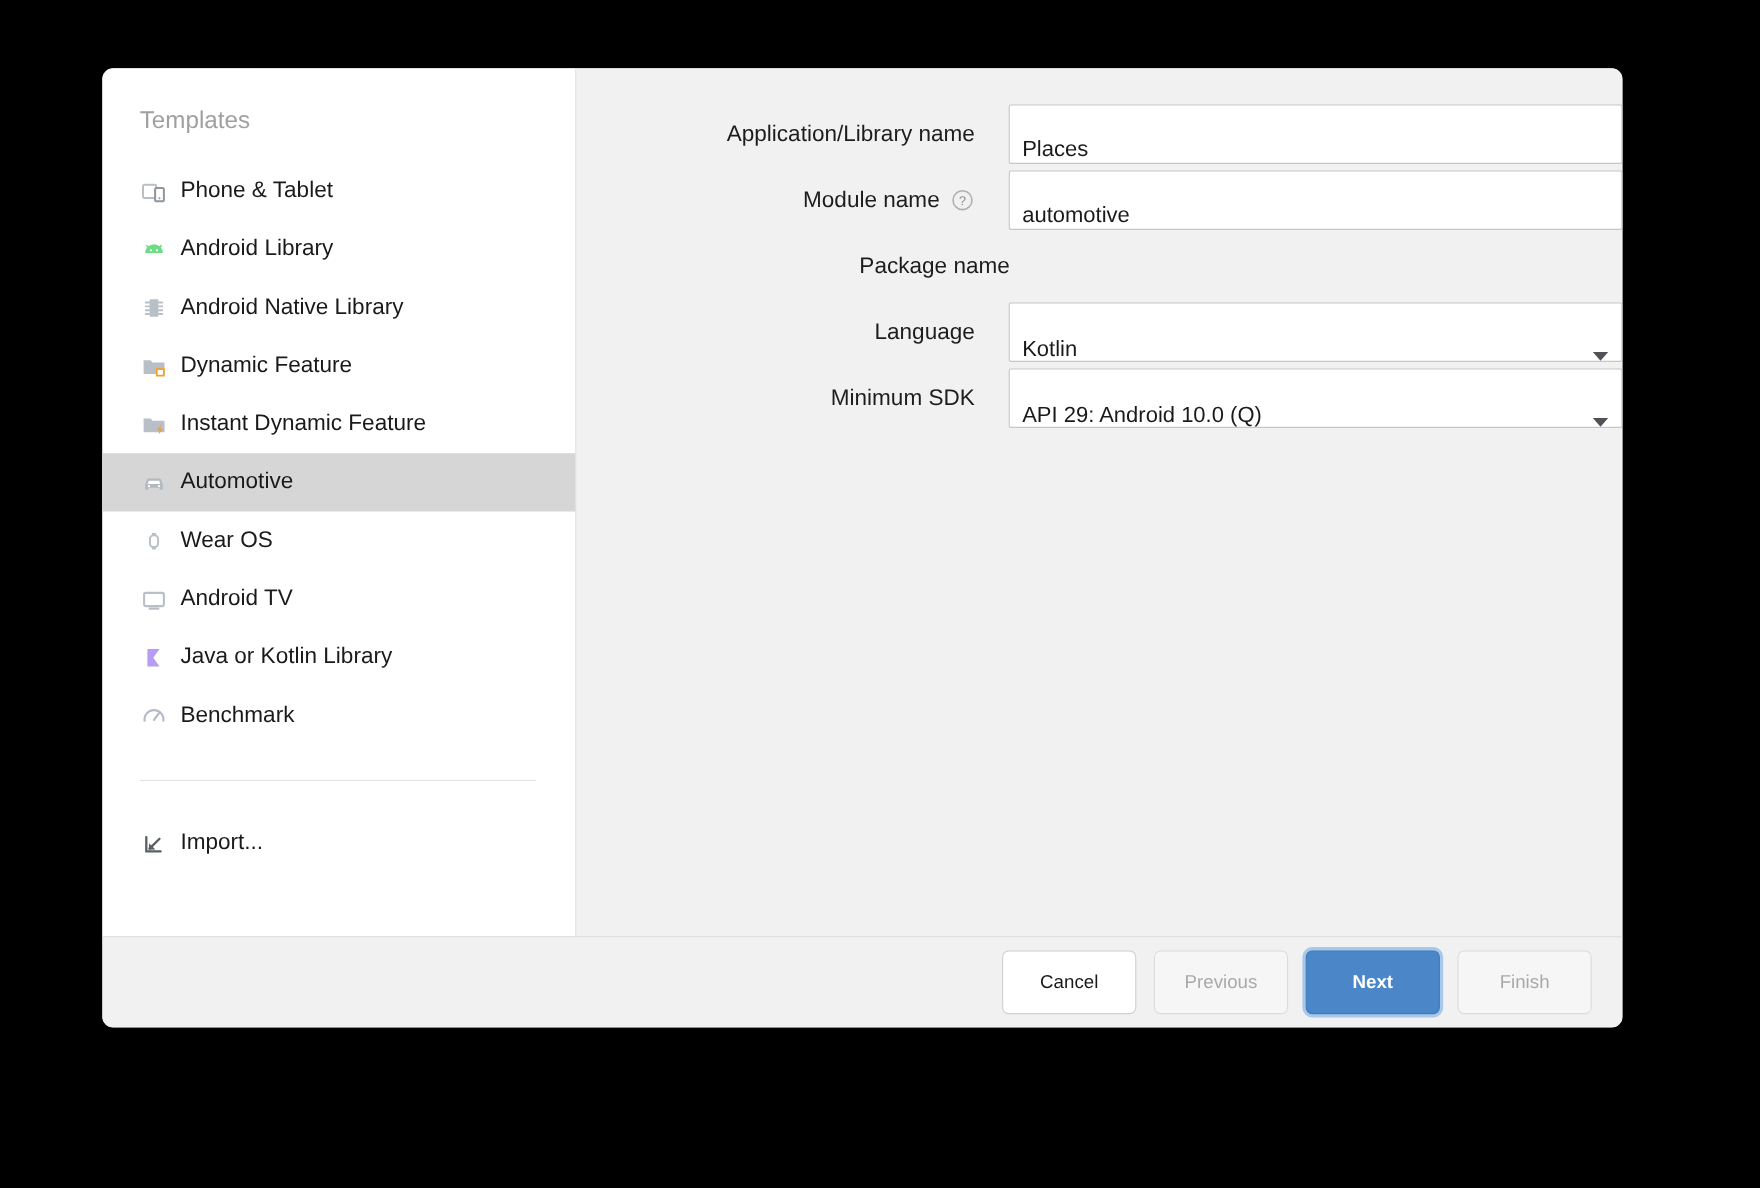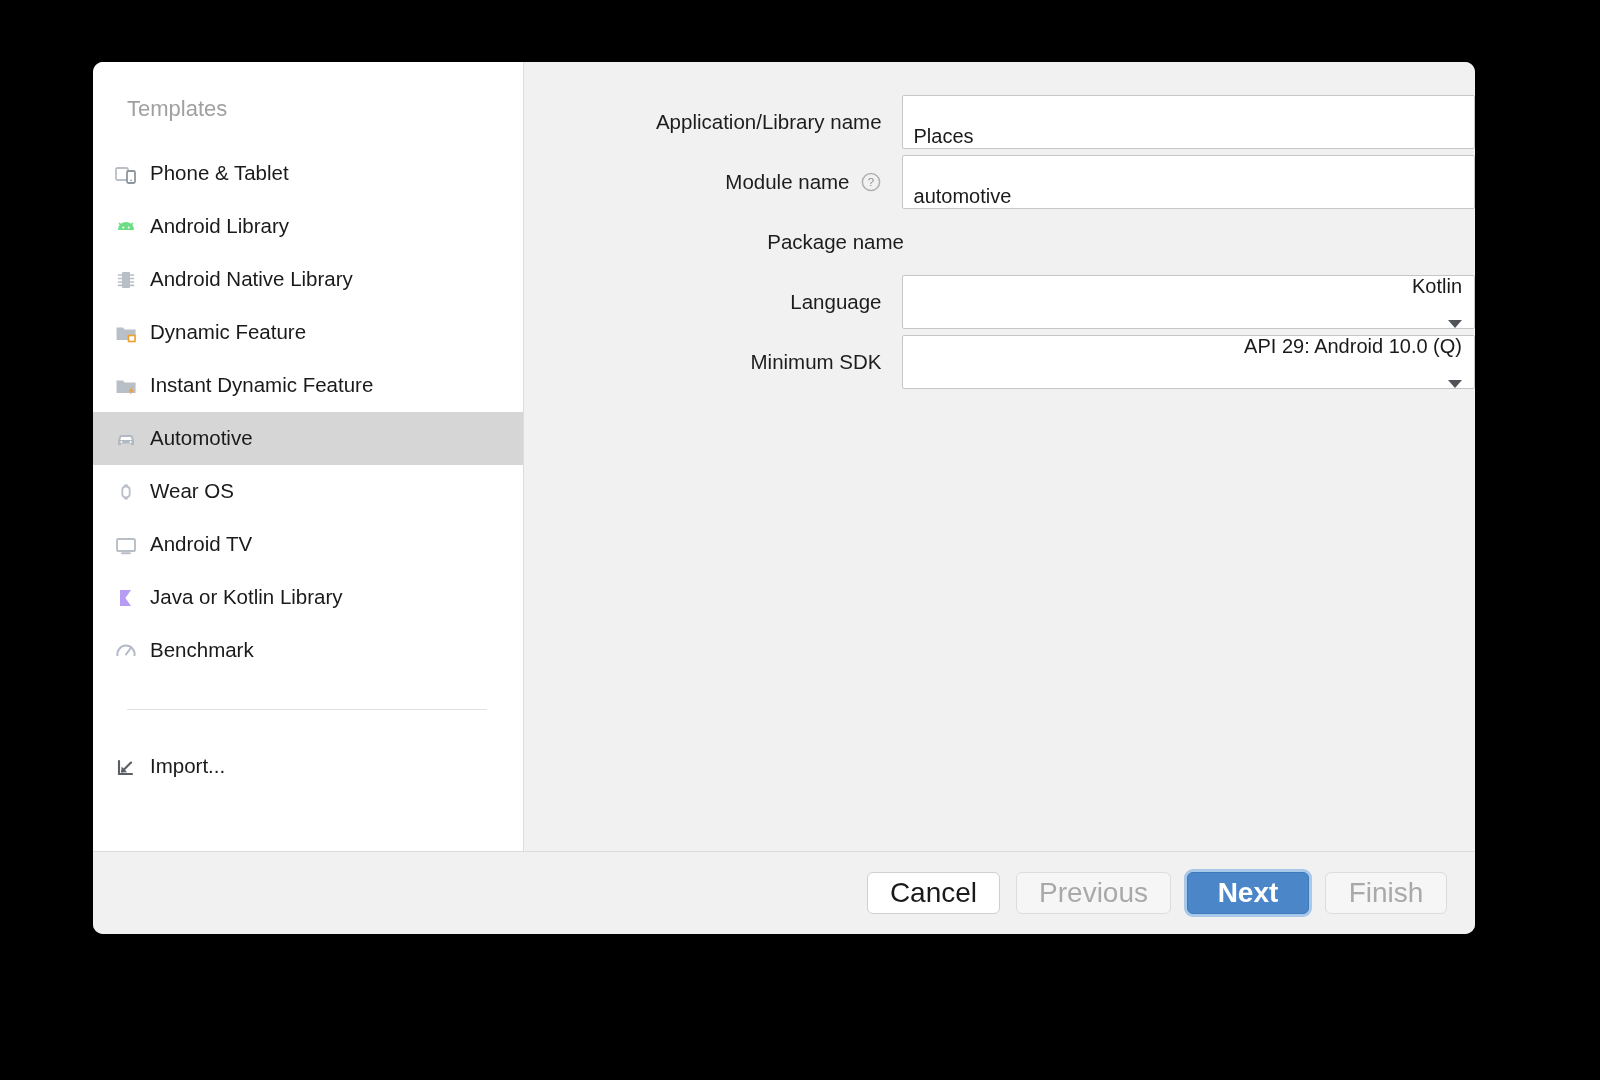--- a/index.html
+++ b/index.html
@@ -78,21 +78,21 @@
     color: #a0a0a0;
     padding: 34px 0 0 34px;
   }
   #template-list {
     margin-top: 25px;
   }
   .tmpl-item {
     height: 53px;
     display: flex;
     align-items: center;
-    padding-left: 20px;
+    padding-left: 34px;
     box-sizing: border-box;
     font-size: 20.5px;
     color: #1a1a1a;
     cursor: default;
   }
   .tmpl-item.selected { background: #d6d6d6; }
   .tmpl-icon {
     width: 26px; height: 26px;
     min-width: 26px;
     margin-right: 11px;
@@ -122,46 +122,47 @@
     position: absolute;
     left: 0;
     width: 100%;
     height: 38px;
     display: flex;
     align-items: center;
   }
   .form-label {
     width: 400px;
     text-align: right;
-    padding-right: 20px;
+    padding-right: 31px;
     box-sizing: border-box;
     font-size: 20.5px;
     color: #1d1d1d;
     display: flex;
     align-items: center;
     justify-content: flex-end;
     gap: 10px;
     white-space: nowrap;
+    margin-left: 25px;
   }
   .help-icon { display: flex; align-items: center; }
 
   .field {
     width: 608px;
     height: 54px;
     box-sizing: border-box;
     background: #ffffff;
     border: 1px solid #c6c6c6;
     border-radius: 2px;
     display: flex;
     align-items: flex-end;
     padding: 0 11px;
     font-size: 20px;
     color: #1a1a1a;
   }
-  .field.combo { justify-content: space-between; padding-right: 12px; flex-direction: column; }
+  .field.combo { justify-content: space-between; padding-right: 12px; }
   .combo-value { line-height: 1; }
   .combo-arrow {
     width: 0; height: 0;
     border-left: 7px solid transparent;
     border-right: 7px solid transparent;
     border-top: 8px solid #4f5256;
   }
 
   
   #buttonbar {
@@ -170,26 +171,26 @@
     background: #f1f1f1;
     border-top: 1px solid #dcdcdc;
     display: flex;
     align-items: center;
     justify-content: flex-end;
     padding-right: 28px;
     gap: 16px;
     box-sizing: border-box;
   }
   .btn {
-    height: 42px;
+    height: 58px;
     min-width: 122px;
     padding: 0 22px;
     box-sizing: border-box;
     border-radius: 6px;
-    font-size: 28px;
+    font-size: 17px;
     display: flex;
     align-items: center;
     justify-content: center;
     cursor: default;
     background: #ffffff;
     border: 1px solid #cfcfcf;
     color: #1a1a1a;
   }
   .btn.disabled {
     background: #f6f6f6;

